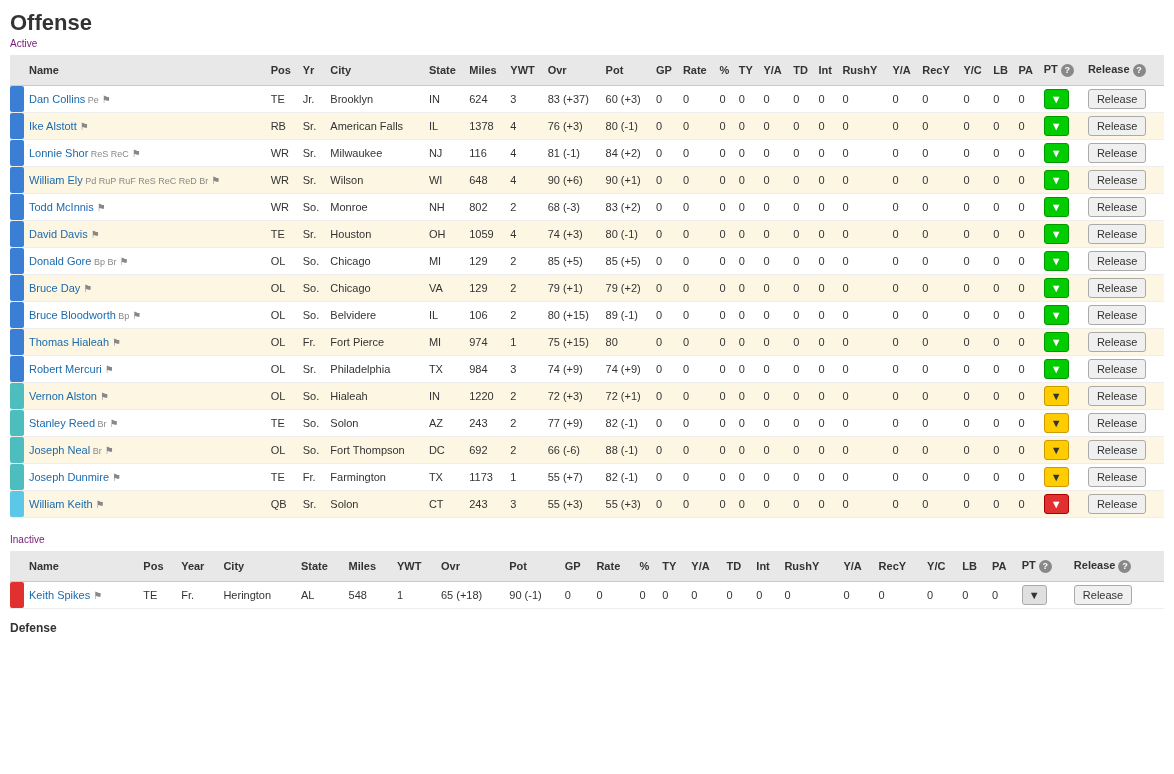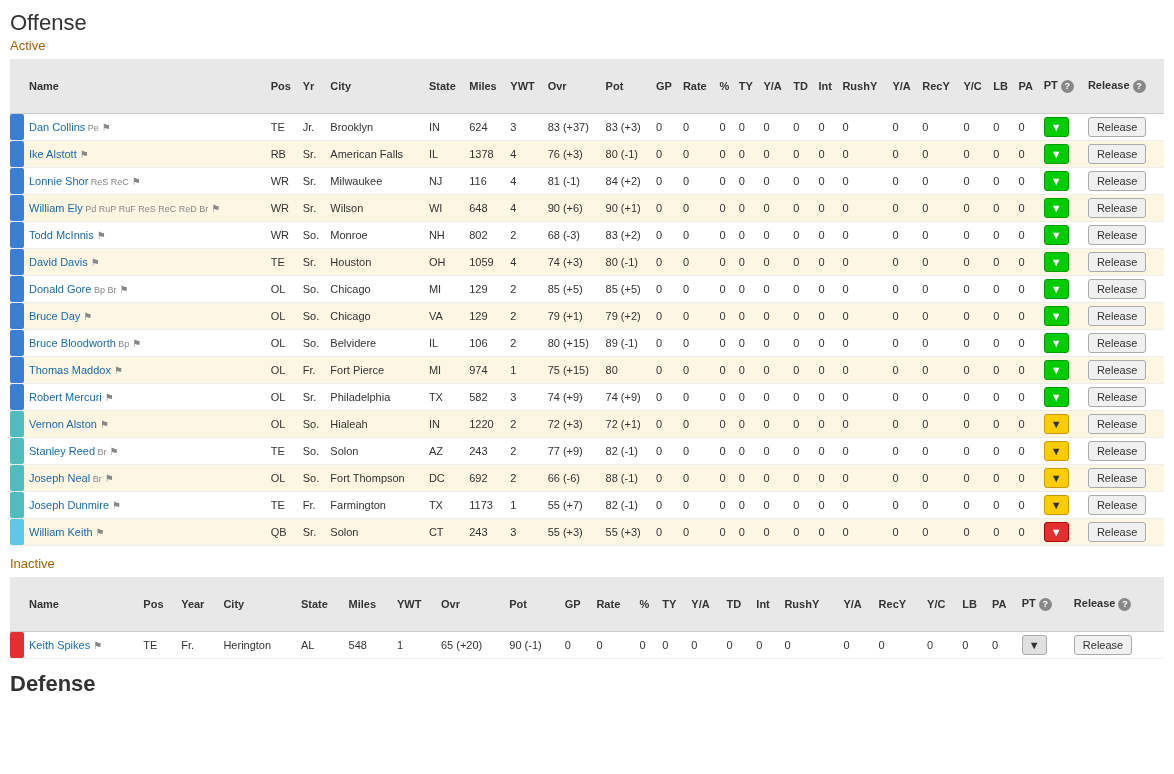--- a/index.html
+++ b/index.html
@@ -1,22 +1,22 @@
 <!DOCTYPE html>
 <html><head>
   <meta charset="utf-8">
   <style>
     * { box-sizing: border-box; margin: 0; padding: 0; }
     body { font-family: Arial, sans-serif; font-size: 12px; background: #fff; color: #333; padding: 10px; }
-    h2 { font-size: 22px; font-weight: normal; margin-bottom: 2px; }
-    h3 { font-size: 13px; font-weight: normal; margin-bottom: 6px; color: #a16207; }
-    h4 { font-size: 22px; font-weight: bold; margin-top: 12px; }
+    h2 { font-size: 22px; font-weight: bold; margin-bottom: 2px; }
+    h3 { font-size: 10px; font-weight: normal; margin-bottom: 6px; color: #701a75; }
+    h4 { font-size: 12px; font-weight: bold; margin-top: 12px; }
     table { width: 100%; border-collapse: collapse; margin-bottom: 10px; }
     thead tr { background: #e8e8e8; }
-    th { padding: 20px 3px; text-align: left; font-size: 11px; font-weight: bold; border-bottom: 1px solid #ccc; white-space: nowrap; }
+    th { padding: 8px 3px; text-align: left; font-size: 11px; font-weight: bold; border-bottom: 1px solid #ccc; white-space: nowrap; }
     td { padding: 3px 3px; font-size: 11px; border-bottom: 1px solid #eee; white-space: nowrap; }
     tr.row-even { background: #fff; }
     tr.row-odd { background: #fdf6e3; }
     .name-cell { color: #1a6aad; cursor: pointer; }
     .color-strip { width: 14px; height: 26px; display: block; border-radius: 2px; }
     .strip-blue { background: #3a7fd4; }
     .strip-teal { background: #4dbdbd; }
     .strip-cyan { background: #5bc8e8; }
     .strip-red { background: #e03030; }
     .btn-green { background: #00cc00; border: 1px solid #009900; color: #fff; padding: 3px 6px; cursor: pointer; border-radius: 3px; font-size: 11px; }
@@ -69,21 +69,21 @@
           <span class="color-strip strip-blue"></span>
         </td>
         <td><span class="name-cell">Dan Collins</span><span class="tag-sm"> Pe</span><span style="margin-left: 3px; cursor: pointer; color: rgb(136, 136, 136); font-size: 10px;">⚑</span></td>
         <td>TE</td>
         <td>Jr.</td>
         <td>Brooklyn</td>
         <td>IN</td>
         <td>624</td>
         <td>3</td>
         <td>83 (+37)</td>
-        <td>83 (+3)</td>
+        <td>60 (+3)</td>
         <td>0</td>
         <td>0</td>
         <td>0</td>
         <td>0</td>
         <td>0</td>
         <td>0</td>
         <td>0</td>
         <td>0</td>
         <td>0</td>
         <td>0</td>
@@ -322,21 +322,21 @@
         <td>0</td>
         <td>0</td>
         <td>0</td>
         <td><button class="btn-green">▼</button></td>
         <td><button class="btn-release">Release</button></td>
       </tr>
       <tr class="row-odd">
         <td style="width: 16px; padding: 0px;">
           <span class="color-strip strip-blue"></span>
         </td>
-        <td><span class="name-cell">Thomas Maddox</span><span style="margin-left: 3px; cursor: pointer; color: rgb(136, 136, 136); font-size: 10px;">⚑</span></td>
+        <td><span class="name-cell">Thomas Hialeah</span><span style="margin-left: 3px; cursor: pointer; color: rgb(136, 136, 136); font-size: 10px;">⚑</span></td>
         <td>OL</td>
         <td>Fr.</td>
         <td>Fort Pierce</td>
         <td>MI</td>
         <td>974</td>
         <td>1</td>
         <td>75 (+15)</td>
         <td>80</td>
         <td>0</td>
         <td>0</td>
@@ -356,21 +356,21 @@
       </tr>
       <tr class="row-even">
         <td style="width: 16px; padding: 0px;">
           <span class="color-strip strip-blue"></span>
         </td>
         <td><span class="name-cell">Robert Mercuri</span><span style="margin-left: 3px; cursor: pointer; color: rgb(136, 136, 136); font-size: 10px;">⚑</span></td>
         <td>OL</td>
         <td>Sr.</td>
         <td>Philadelphia</td>
         <td>TX</td>
-        <td>582</td>
+        <td>984</td>
         <td>3</td>
         <td>74 (+9)</td>
         <td>74 (+9)</td>
         <td>0</td>
         <td>0</td>
         <td>0</td>
         <td>0</td>
         <td>0</td>
         <td>0</td>
         <td>0</td>
@@ -524,21 +524,21 @@
         <td>0</td>
         <td>0</td>
         <td>0</td>
         <td>0</td>
         <td><button class="btn-red">▼</button></td>
         <td><button class="btn-release">Release</button></td>
       </tr>
     </tbody>
 </table>
 
-<h3 style="margin-top:10px;">Inactive</h3>
+<h3 style="margin-top:16px;">Inactive</h3>
 
 <table>
   <thead>
     <tr>
       <th></th>
       <th>Name</th>
       <th>Pos</th>
       <th>Year</th>
       <th>City</th>
       <th>State</th>
@@ -568,21 +568,21 @@
         <td style="width: 16px; padding: 0px;">
           <span class="color-strip strip-red"></span>
         </td>
         <td><span class="name-cell">Keith Spikes</span><span style="margin-left: 3px; cursor: pointer; color: rgb(136, 136, 136); font-size: 10px;">⚑</span></td>
         <td>TE</td>
         <td>Fr.</td>
         <td>Herington</td>
         <td>AL</td>
         <td>548</td>
         <td>1</td>
-        <td>65 (+20)</td>
+        <td>65 (+18)</td>
         <td>90 (-1)</td>
         <td>0</td>
         <td>0</td>
         <td>0</td>
         <td>0</td>
         <td>0</td>
         <td>0</td>
         <td>0</td>
         <td>0</td>
         <td>0</td>

